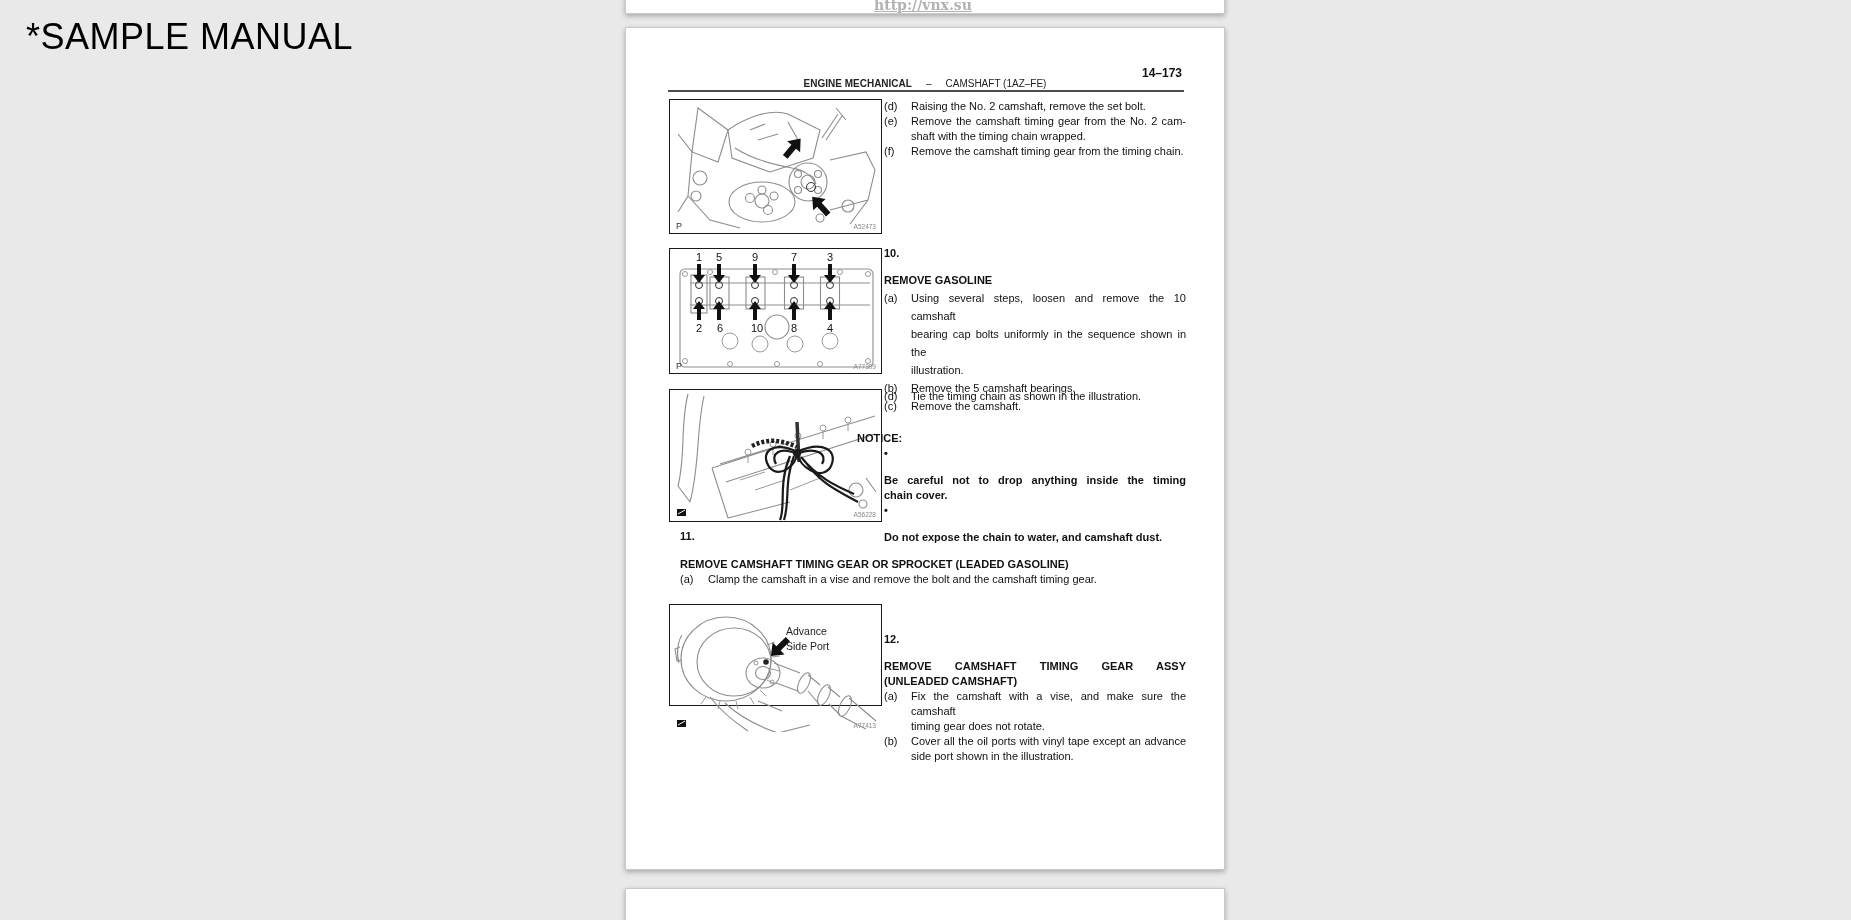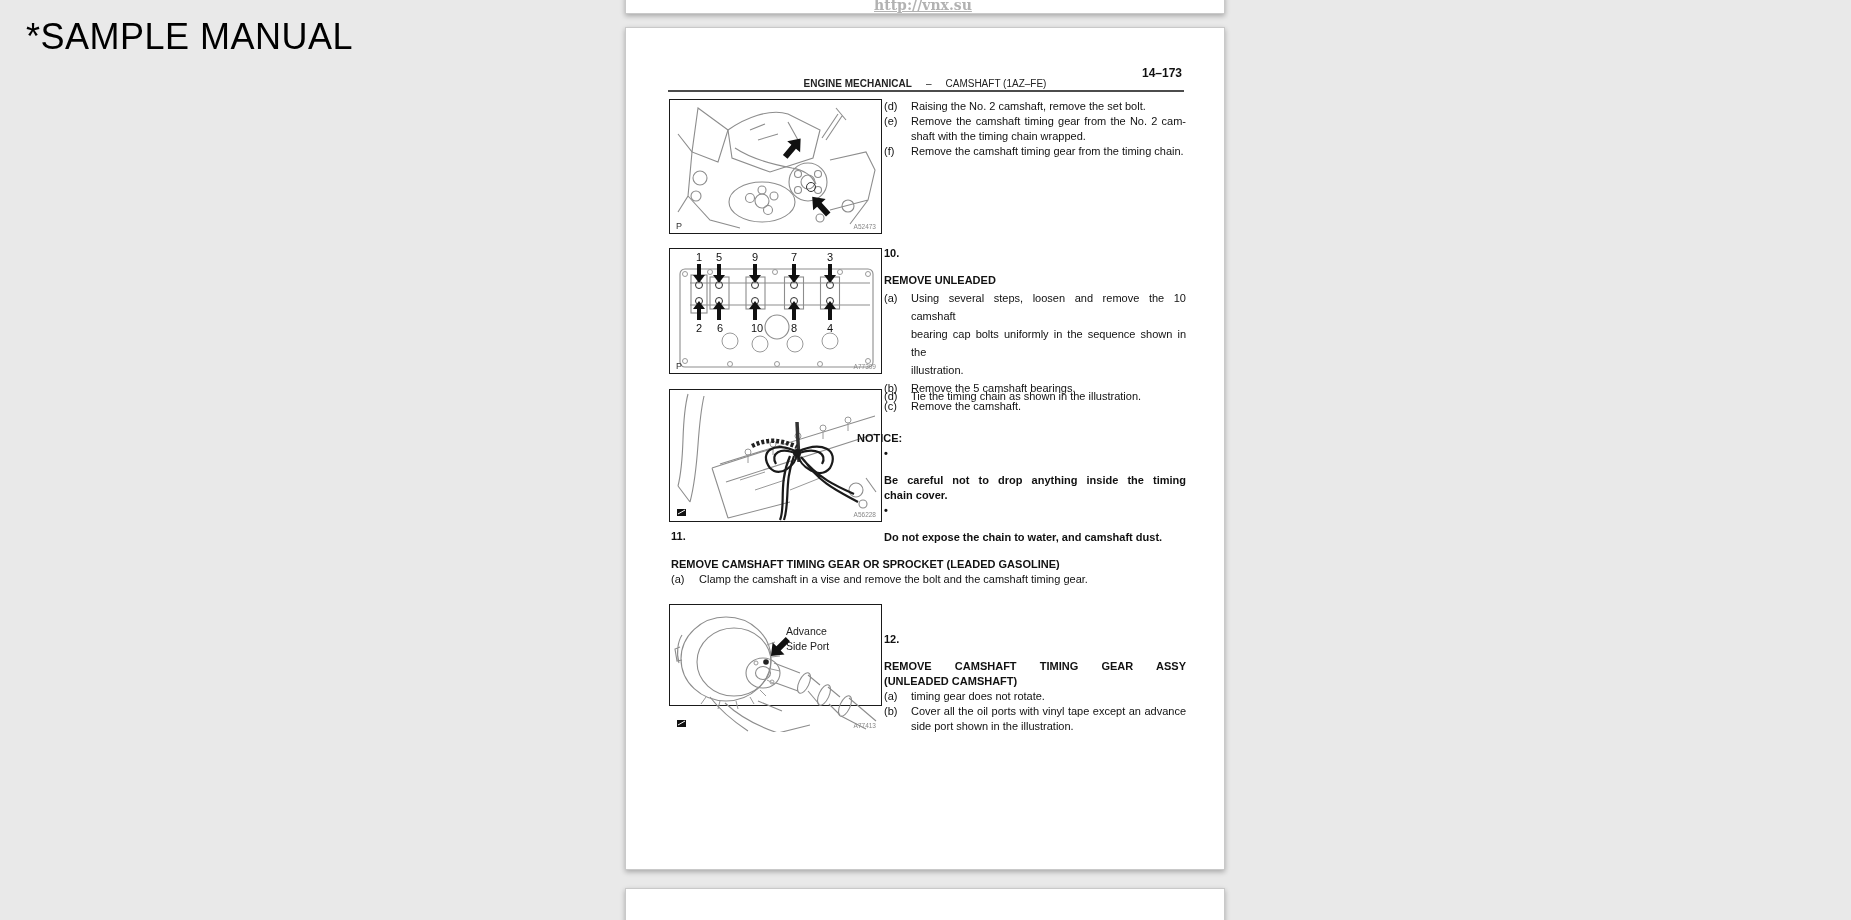--- a/index.html
+++ b/index.html
@@ -24,21 +24,21 @@
   .fig svg { display:block; }
   .fig-1 { top:71px;  height:135px; }
   .fig-2 { top:220px; height:126px; }
   .fig-3 { top:361px; height:133px; }
   .fig-4 { top:576px; height:102px; }
   .blk { position:absolute; font-size:11px; line-height:15px; color:#111; }
   .col { left:258px; width:302px; }
   .blk-1 { top:71px; }
   .blk-2 { top:216px; line-height:18px; }
   .blk-3 { top:361px; }
-  .blk-4 { top:501px; left:45px; width:521px; }
+  .blk-4 { top:501px; left:54px; width:521px; }
   .blk-5 { top:604px; }
   .item { display:flex; }
   .item.b { font-weight:bold;flex-direction:column; }
   .marker { flex:0 0 27px; }
   .blk-4 .marker { flex:0 0 28px; }
   .lines { flex:1; min-width:0; }
   .ln { white-space:nowrap; }
   .ln.just { white-space:normal; text-align:justify; text-align-last:justify; }
   .flush { margin-left:-27px; }
   
@@ -269,21 +269,21 @@
         <span class="marker">(f)</span>
         <div class="lines">
           <div class="ln">Remove the camshaft timing gear from the timing chain.</div>
         </div>
       </div>
     </div>
   <div class="blk col blk-2">
       <div class="item b">
         <span class="marker">10.</span>
         <div class="lines">
-          <div class="ln">REMOVE UNLEADED</div>
+          <div class="ln">REMOVE GASOLINE</div>
         </div>
       </div>
       <div class="item">
         <span class="marker">(a)</span>
         <div class="lines">
           <div class="ln just">Using several steps, loosen and remove the 10 camshaft</div>
           <div class="ln just">bearing cap bolts uniformly in the sequence shown in the</div>
           <div class="ln">illustration.</div>
         </div>
       </div>
@@ -345,20 +345,21 @@
       <div class="item b">
         <span class="marker">12.</span>
         <div class="lines">
           <div class="ln just">REMOVE CAMSHAFT TIMING GEAR ASSY</div>
           <div class="ln">(UNLEADED CAMSHAFT)</div>
         </div>
       </div>
       <div class="item">
         <span class="marker">(a)</span>
         <div class="lines">
+          <div class="ln just">Fix the camshaft with a vise, and make sure the camshaft</div>
           <div class="ln">timing gear does not rotate.</div>
         </div>
       </div>
       <div class="item">
         <span class="marker">(b)</span>
         <div class="lines">
           <div class="ln just">Cover all the oil ports with vinyl tape except an advance</div>
           <div class="ln">side port shown in the illustration.</div>
         </div>
       </div>

